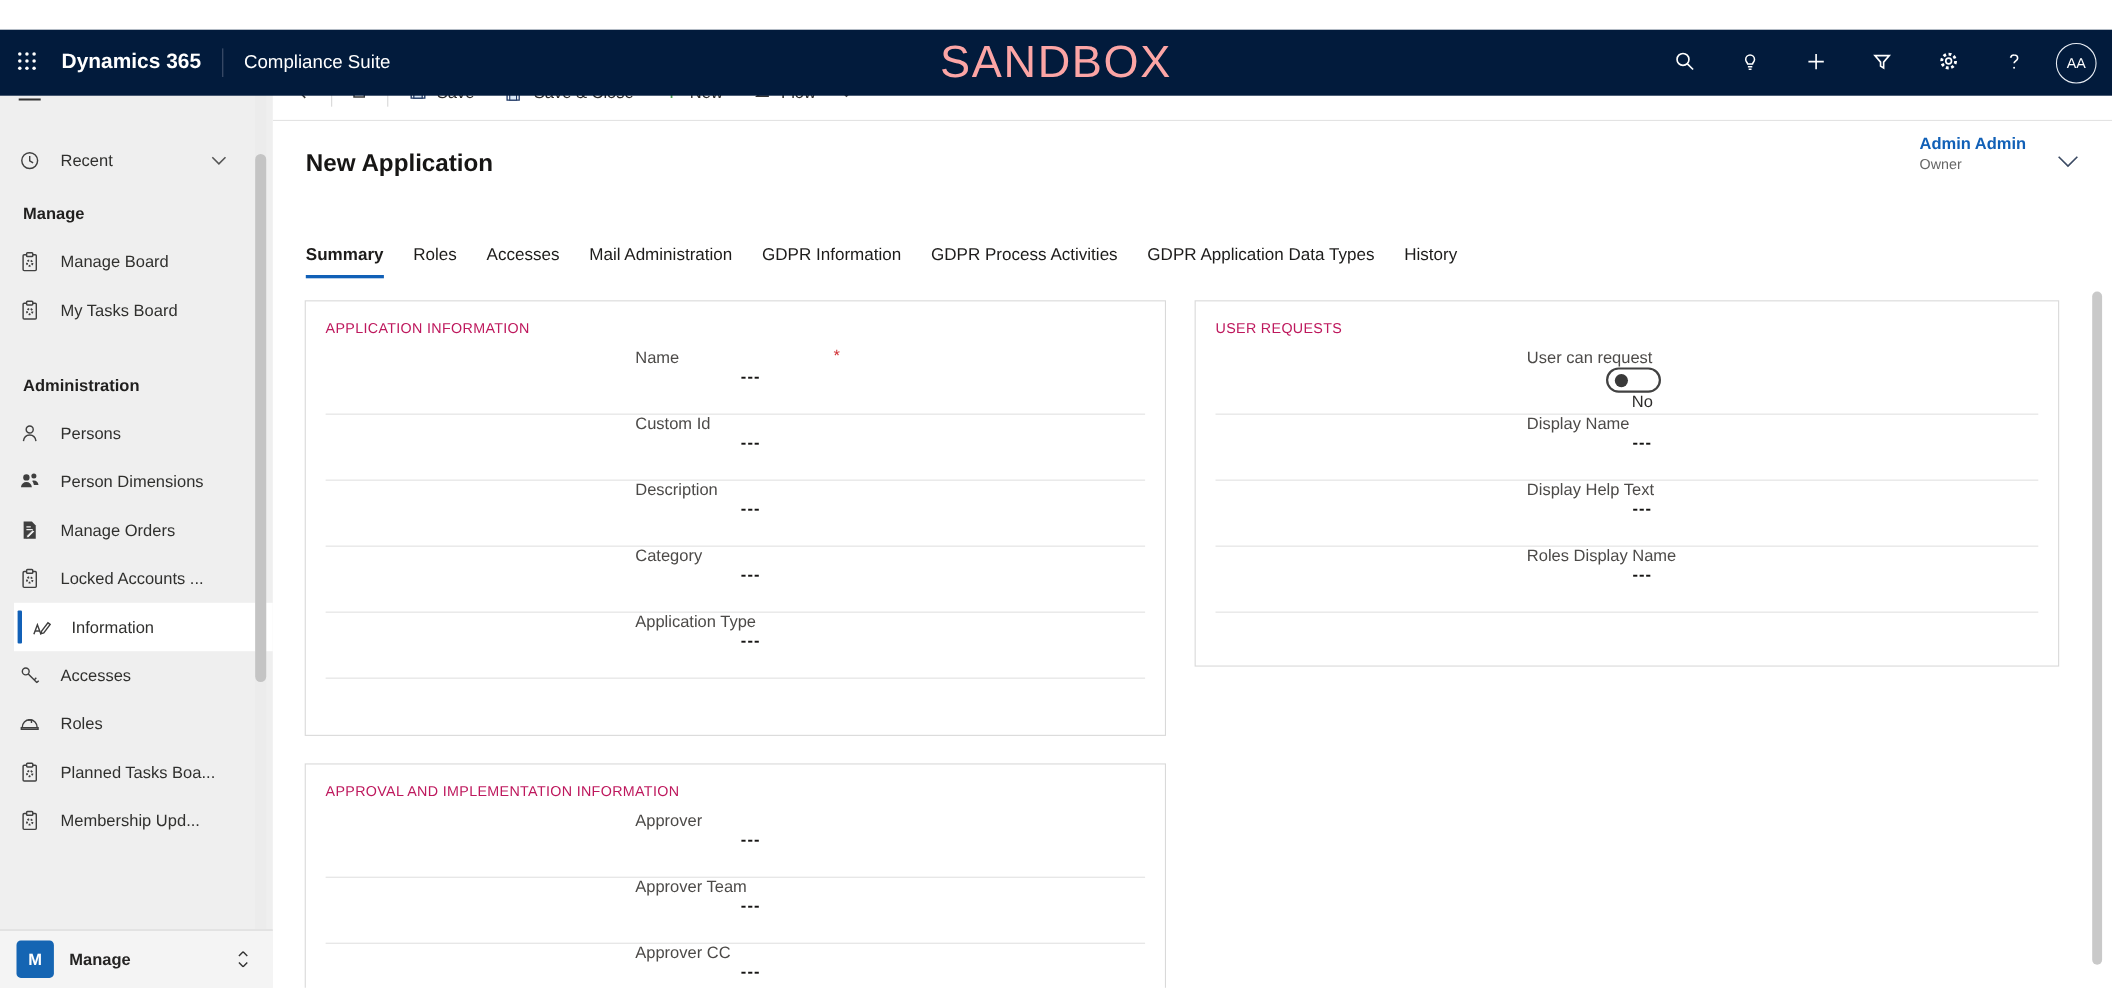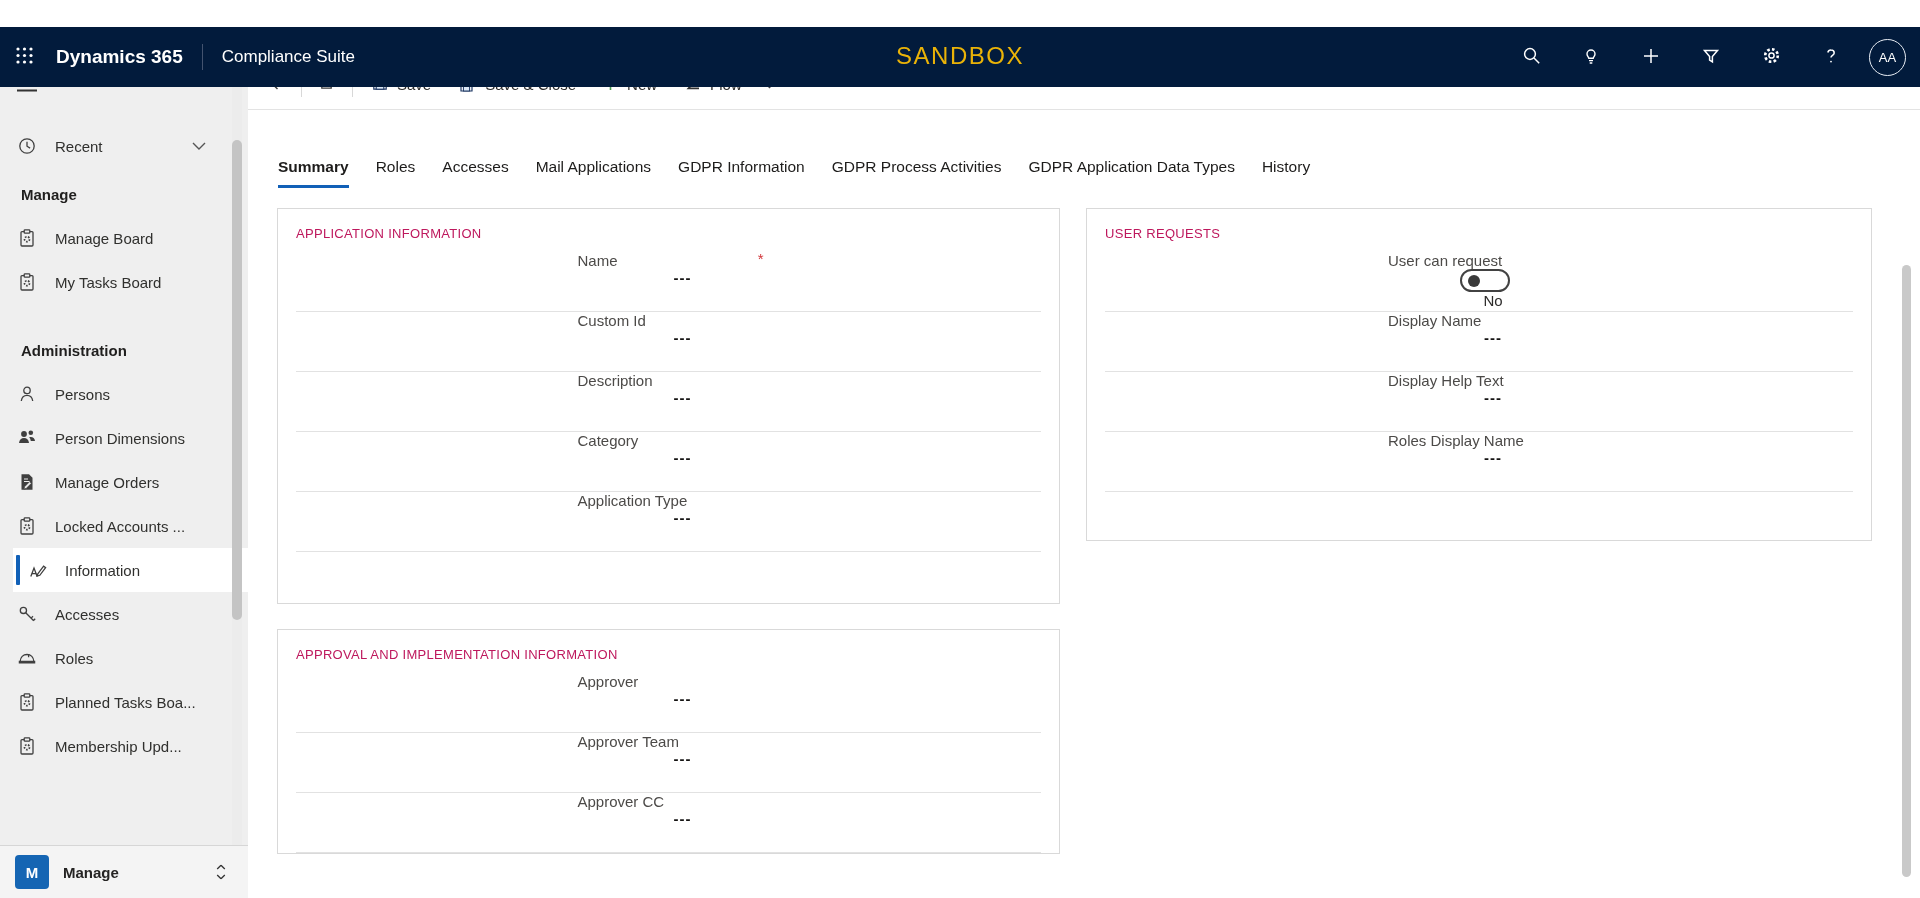--- a/index.html
+++ b/index.html
@@ -8,21 +8,21 @@
   button{font-family:inherit;background:none;border:none;padding:0;cursor:pointer;}
 
   
   .topbar{position:absolute;top:0;left:0;width:1920px;height:60px;background:#021b3c;
     display:flex;align-items:center;color:#fff;z-index:30;margin-top:27px;}
   .waffle-btn{width:48px;height:60px;display:flex;align-items:center;justify-content:center;}
   .brand{font-size:19px;font-weight:bold;margin-left:8px;white-space:nowrap;}
   .tb-divider{width:1px;height:26px;background:#43536f;margin:0 19px;}
   .appname{font-size:17px;white-space:nowrap;}
   .env{position:absolute;left:50%;top:50%;transform:translate(-50%,-52%);
-    font-size:24px;font-weight:300;letter-spacing:1.5px;color:#eab308;}
+    font-size:41px;font-weight:300;letter-spacing:1.5px;color:#fca5a5;}
   .tb-right{margin-left:auto;display:flex;align-items:center;padding-right:14px;}
   .tb-btn{width:60px;height:60px;display:flex;align-items:center;justify-content:center;}
   .avatar{width:37px;height:37px;border-radius:50%;border:1px solid #e8edf4;
     display:flex;align-items:center;justify-content:center;font-size:13px;color:#fff;margin-left:8px;}
 
   
   .sidebar{position:absolute;top:60px;left:0;bottom:0;width:248px;background:#efefef;z-index:20;}
   .hamburger{margin:14px 0 0 16px;width:24px;height:22px;display:flex;align-items:center;}
   .nav{margin-top:28px;}
   .nav-item{height:44px;display:flex;align-items:center;padding-left:16px;position:relative;
@@ -380,26 +380,40 @@
     </button>
     <button class="cmd-chev">
       <span>
         <svg width="13" height="8" viewBox="0 0 13 8" fill="none" stroke="#444" stroke-width="1.3">
           <path d="M1 1l5.5 5.5L12 1"></path>
           </svg>
       </span>
     </button>
   </div>
 
+  <div class="pagehead">
+    <h1 class="page-title">New Application</h1>
+    <div class="owner">
+      <div>
+        <div class="owner-name">Admin Admin</div>
+        <div class="owner-role">Owner</div>
+      </div>
+      <button class="owner-chev">
+        <svg width="20" height="12" viewBox="0 0 20 12" fill="none" stroke="#3b4a63" stroke-width="1.5">
+          <path d="M1.5 1.5L10 10l8.5-8.5"></path>
+          </svg>
+      </button>
+    </div>
+  </div>
 
   <div class="tabs">
     <button class="tab active"><span>Summary</span></button>
     <button class="tab"><span>Roles</span></button>
     <button class="tab"><span>Accesses</span></button>
-    <button class="tab"><span>Mail Applications</span></button>
+    <button class="tab"><span>Mail Administration</span></button>
     <button class="tab"><span>GDPR Information</span></button>
     <button class="tab"><span>GDPR Process Activities</span></button>
     <button class="tab"><span>GDPR Application Data Types</span></button>
     <button class="tab"><span>History</span></button>
   </div>
 
   <div class="content">
     <div class="col-left">
 
       <section class="card">

